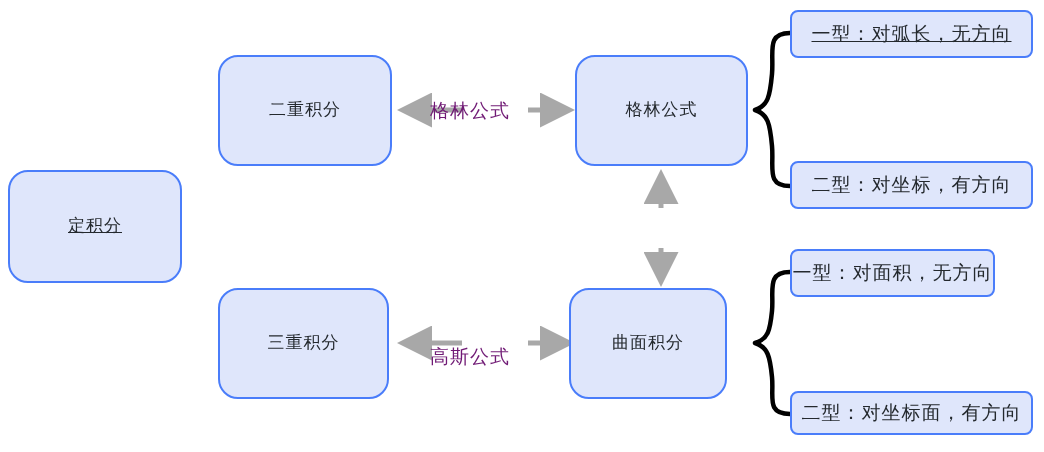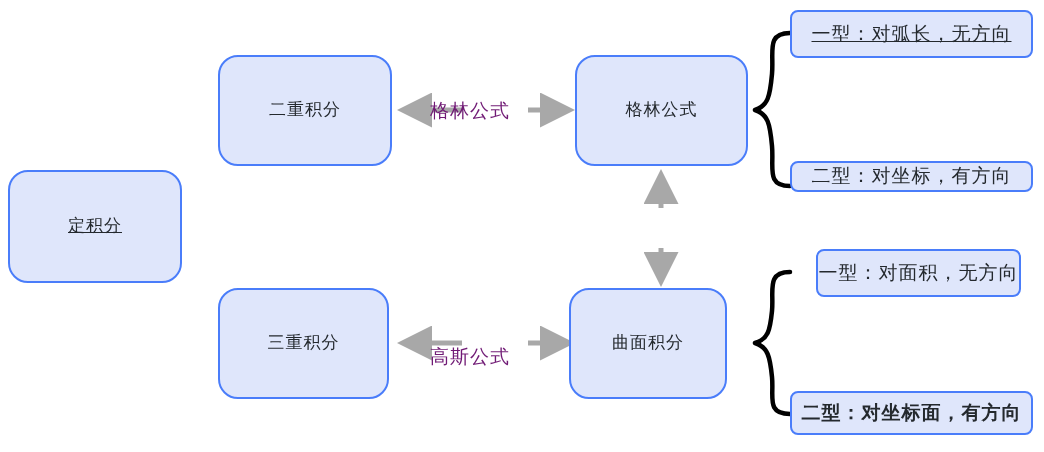--- a/index.html
+++ b/index.html
@@ -102,24 +102,24 @@
   <div class="node" style="left:218px; top:55px; width:174px; height:111px;">二重积分</div>
 
   <div class="node" style="left:575px; top:55px; width:173px; height:111px;">格林公式</div>
 
   <div class="node" style="left:218px; top:288px; width:171px; height:111px;">三重积分</div>
 
   <div class="node" style="left:569px; top:288px; width:158px; height:111px;">曲面积分</div>
 
   <div class="node leaf" style="left:790px; top:10px; width:243px; height:48px;text-decoration:underline;">一型：对弧长，无方向</div>
 
-  <div class="node leaf" style="left:790px; top:161px; width:243px; height:31px;">二型：对坐标，有方向</div>
+  <div class="node leaf" style="left:790px; top:161px; width:243px; height:48px;">二型：对坐标，有方向</div>
 
-  <div class="node leaf" style="left:790px; top:249px; width:205px; height:48px;margin-left:26px;">一型：对面积，无方向</div>
+  <div class="node leaf" style="left:790px; top:249px; width:205px; height:48px;">一型：对面积，无方向</div>
 
-  <div class="node leaf" style="left:790px; top:391px; width:243px; height:44px;font-weight:bold;">二型：对坐标面，有方向</div>
+  <div class="node leaf" style="left:790px; top:391px; width:243px; height:44px;">二型：对坐标面，有方向</div>
 
   <div class="edge-label" style="left:422px; top:98px; width:88px;">格林公式</div>
 
   <div class="edge-label" style="left:422px; top:331px; width:88px;margin-top:13px;">高斯公式</div>
 
 
 </div>
 
 </body></html>

